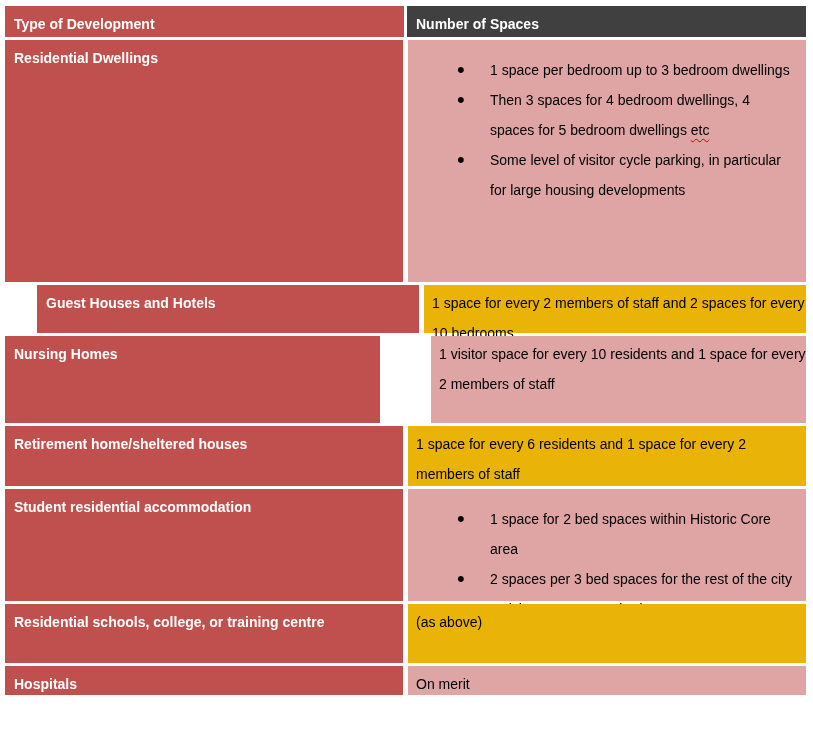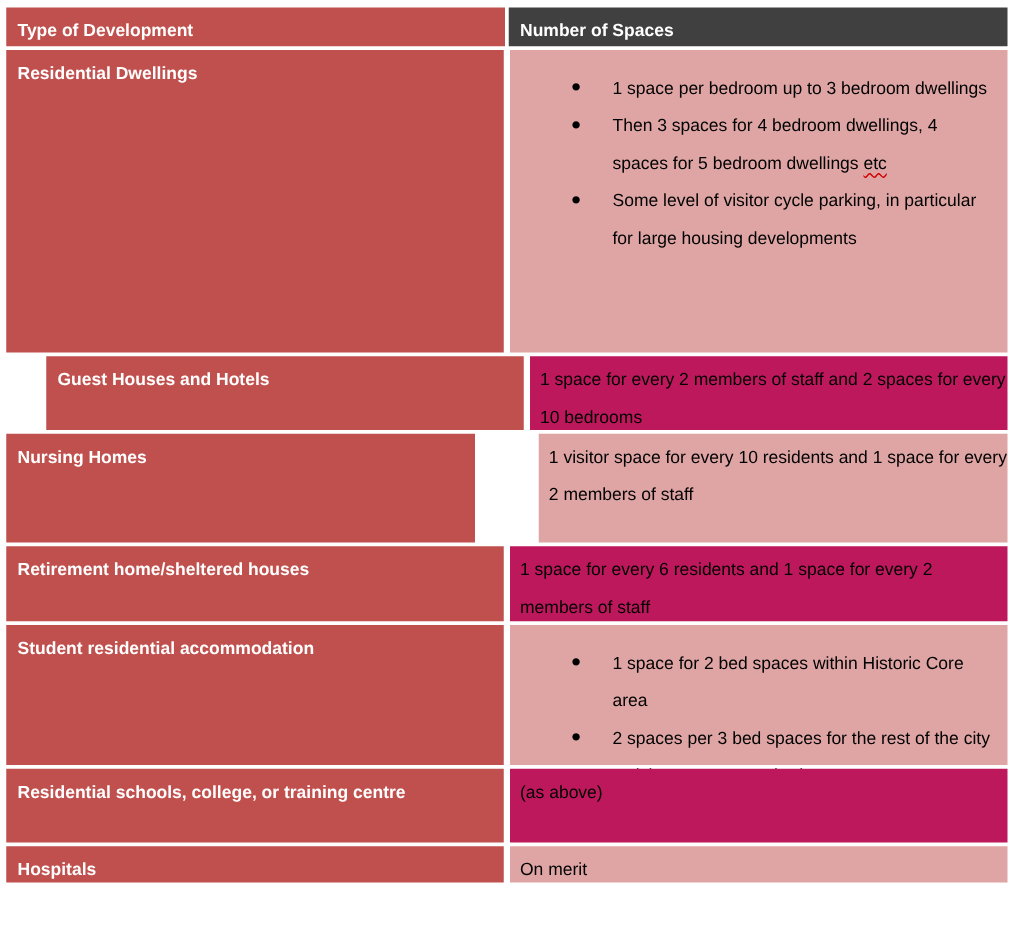--- a/index.html
+++ b/index.html
@@ -6,21 +6,21 @@
   body { width:813px; height:749px; position:relative; overflow:hidden;
          font-family:"Liberation Sans", "DejaVu Sans", sans-serif; }
   .tbl { position:absolute; left:5px; top:6px; width:801px; }
   .row { display:flex; position:relative; }
   .cell { box-sizing:border-box; font-size:14px; line-height:30px; }
   .left { width:398px; background:#C0504D; color:#ffffff; font-weight:bold; padding:3px 0 0 9px; }
   .right { margin-left:5px; width:398px; color:#000000; padding:3px 0 0 8px; }
   .hdr .left { width:399px; }
   .hdr .right { margin-left:3px; width:399px; background:#404040; color:#ffffff; font-weight:bold; padding-left:9px; }
   .dark { background:#DEA5A4; }
-  .light { background:#be185d; }
+  .light { background:#eab308; }
   .gap { height:3px; }
   ul { margin:12px; padding:0 0 0 62px; list-style:none; }
   li { position:relative; }
   li::before { content:"\2022"; position:absolute; left:-33px; font-size:22px; }
   .squiggle { text-decoration:underline wavy #d00000; text-decoration-thickness:1px; text-underline-offset:3px; }
 </style>
 </head>
 <body>
 
 <div class="tbl">
@@ -36,21 +36,21 @@
     <div class="cell right dark">
       <ul>
         <li>1 space per bedroom up to 3 bedroom dwellings</li>
         <li><span>Then 3 spaces for 4 bedroom dwellings, 4 spaces for 5 bedroom dwellings</span> <span class="squiggle">etc</span></li>
         <li>Some level of visitor cycle parking, in particular for large housing developments</li>
       </ul>
     </div>
   </div>
   <div class="gap"></div>
 
-  <div class="row" style="height:59px;padding-left:32px;">
+  <div class="row" style="height:48px;padding-left:32px;">
     <div class="cell left">Guest Houses and Hotels</div>
     <div class="cell right light">1 space for every 2 members of staff and 2 spaces for every 10 bedrooms</div>
   </div>
   <div class="gap"></div>
 
   <div class="row" style="height:87px;gap:46px;">
     <div class="cell left">Nursing Homes</div>
     <div class="cell right dark">1 visitor space for every 10 residents and 1 space for every 2 members of staff</div>
   </div>
   <div class="gap"></div>

